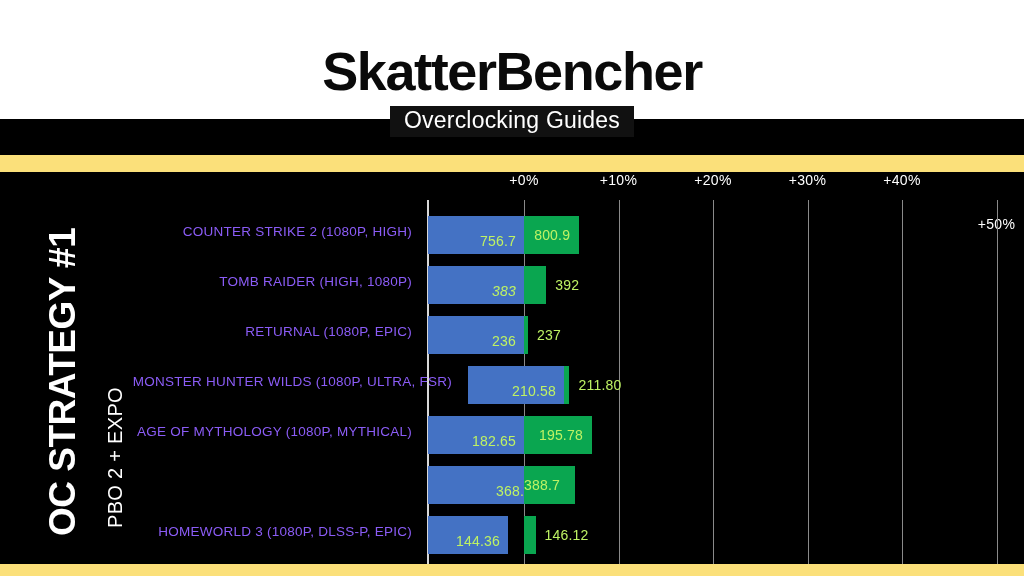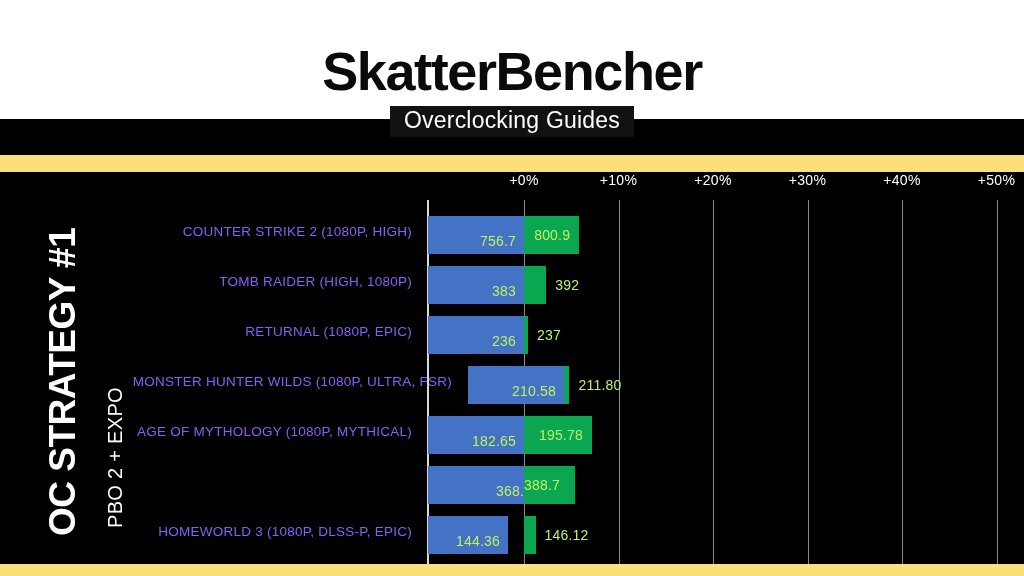--- a/index.html
+++ b/index.html
@@ -196,21 +196,21 @@
     <div class="vtitle-sub-inner">PBO 2 + EXPO</div>
   </div>
 
   <div class="chart">
     <div class="axis-labels" id="axis-labels">
         <div class="axis-tick-label" style="left: 524px;">+0%</div>
         <div class="axis-tick-label" style="left: 618.5px;">+10%</div>
         <div class="axis-tick-label" style="left: 713px;">+20%</div>
         <div class="axis-tick-label" style="left: 807.5px;">+30%</div>
         <div class="axis-tick-label" style="left: 902px;">+40%</div>
-        <div class="axis-tick-label" style="left: 996.5px;">+50%</div>
+        <div class="axis-tick-label" style="left: 996.5px; margin-top: 44px;">+50%</div>
       </div>
     <div class="grid" id="grid">
         <div class="gridline" style="left: 524px;"></div>
         <div class="gridline" style="left: 618.5px;"></div>
         <div class="gridline" style="left: 713px;"></div>
         <div class="gridline" style="left: 807.5px;"></div>
         <div class="gridline" style="left: 902px;"></div>
         <div class="gridline" style="left: 996.5px;"></div>
       </div>
     <div class="axis-line"></div>
@@ -218,21 +218,21 @@
         <div class="row" style="top: 10px;">
           <div class="row-label">COUNTER STRIKE 2 (1080P, HIGH)</div>
           <div class="bar-base" style="width: 96px;">
             <span class="val val-base">756.7</span>
           </div>
           <div class="bar-delta" style="left: 524px; width: 55.188px;"></div>
           <span class="val val-delta-in" style="left: 524px; width: 55.188px; text-align: right;">800.9</span>
         </div>
         <div class="row" style="top: 60px;">
           <div class="row-label">TOMB RAIDER (HIGH, 1080P)</div>
-          <div class="bar-base" style="width: 96px;">
+          <div class="bar-base" style="width: 96px; font-style: italic;">
             <span class="val val-base">383</span>
           </div>
           <div class="bar-delta" style="left: 524px; width: 22.2075px;"></div>
           <span class="val val-delta-out" style="left: 546.207px;">392</span>
         </div>
         <div class="row" style="top: 110px;">
           <div class="row-label">RETURNAL (1080P, EPIC)</div>
           <div class="bar-base" style="width: 96px;">
             <span class="val val-base">236</span>
           </div>

